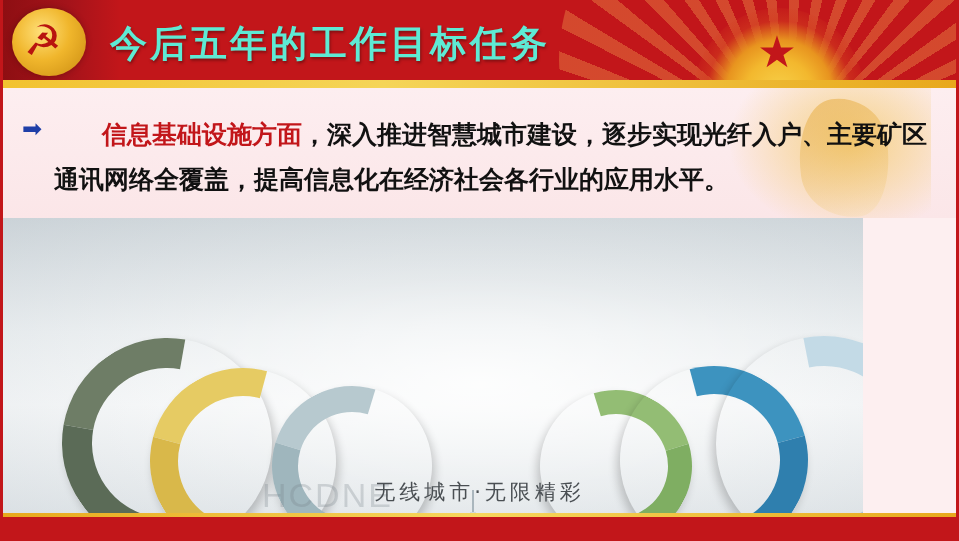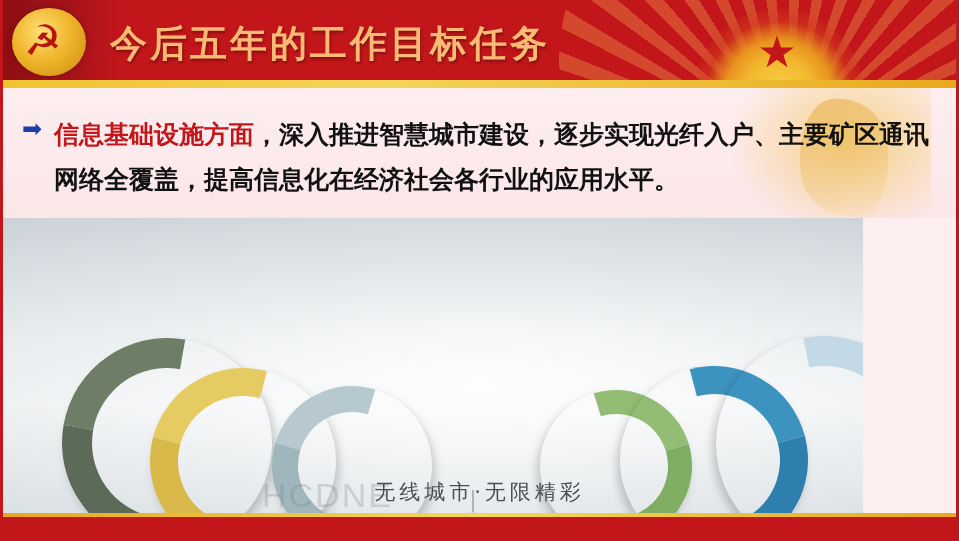--- a/index.html
+++ b/index.html
@@ -83,21 +83,21 @@
     line-height: 46px;
     color: #b8140f;
     font-family: "DejaVu Sans", sans-serif;
   }
   .header-title {
     position: absolute;
     left: 110px; top: 16px;
     font-size: 37px;
     line-height: 56px;
     font-weight: bold;
-    color: #fdba74;
+    color: #5eead4;
     letter-spacing: 3px;
     font-family: "DejaVu Sans", sans-serif;
     text-shadow: 1px 2px 3px rgba(0,0,0,0.35);
     white-space: nowrap;
   }
   .header .ribbon {
     position: absolute;
     left: 0; bottom: 0;
     width: 959px; height: 8px;
     background: linear-gradient(90deg, #f2c230 0%, #f5d558 40%, #e8a81c 100%);
@@ -141,20 +141,21 @@
     width: 884px;
     font-size: 25px;
     line-height: 45px;
     color: #111111;
     font-weight: bold;
     font-family: "DejaVu Sans", sans-serif;
     letter-spacing: 0px;
   }
   .para .hl {
     color: #c2161a;
+    margin-left: 48px;
   }
 
   
   .figure {
     position: absolute;
     left: 0; top: 218px;
     width: 863px; height: 301px;
     background: linear-gradient(180deg, #cfd6da 0%, #e9edef 38%, #f3f5f6 62%, #dfe4e7 100%);
     overflow: hidden;
   }

